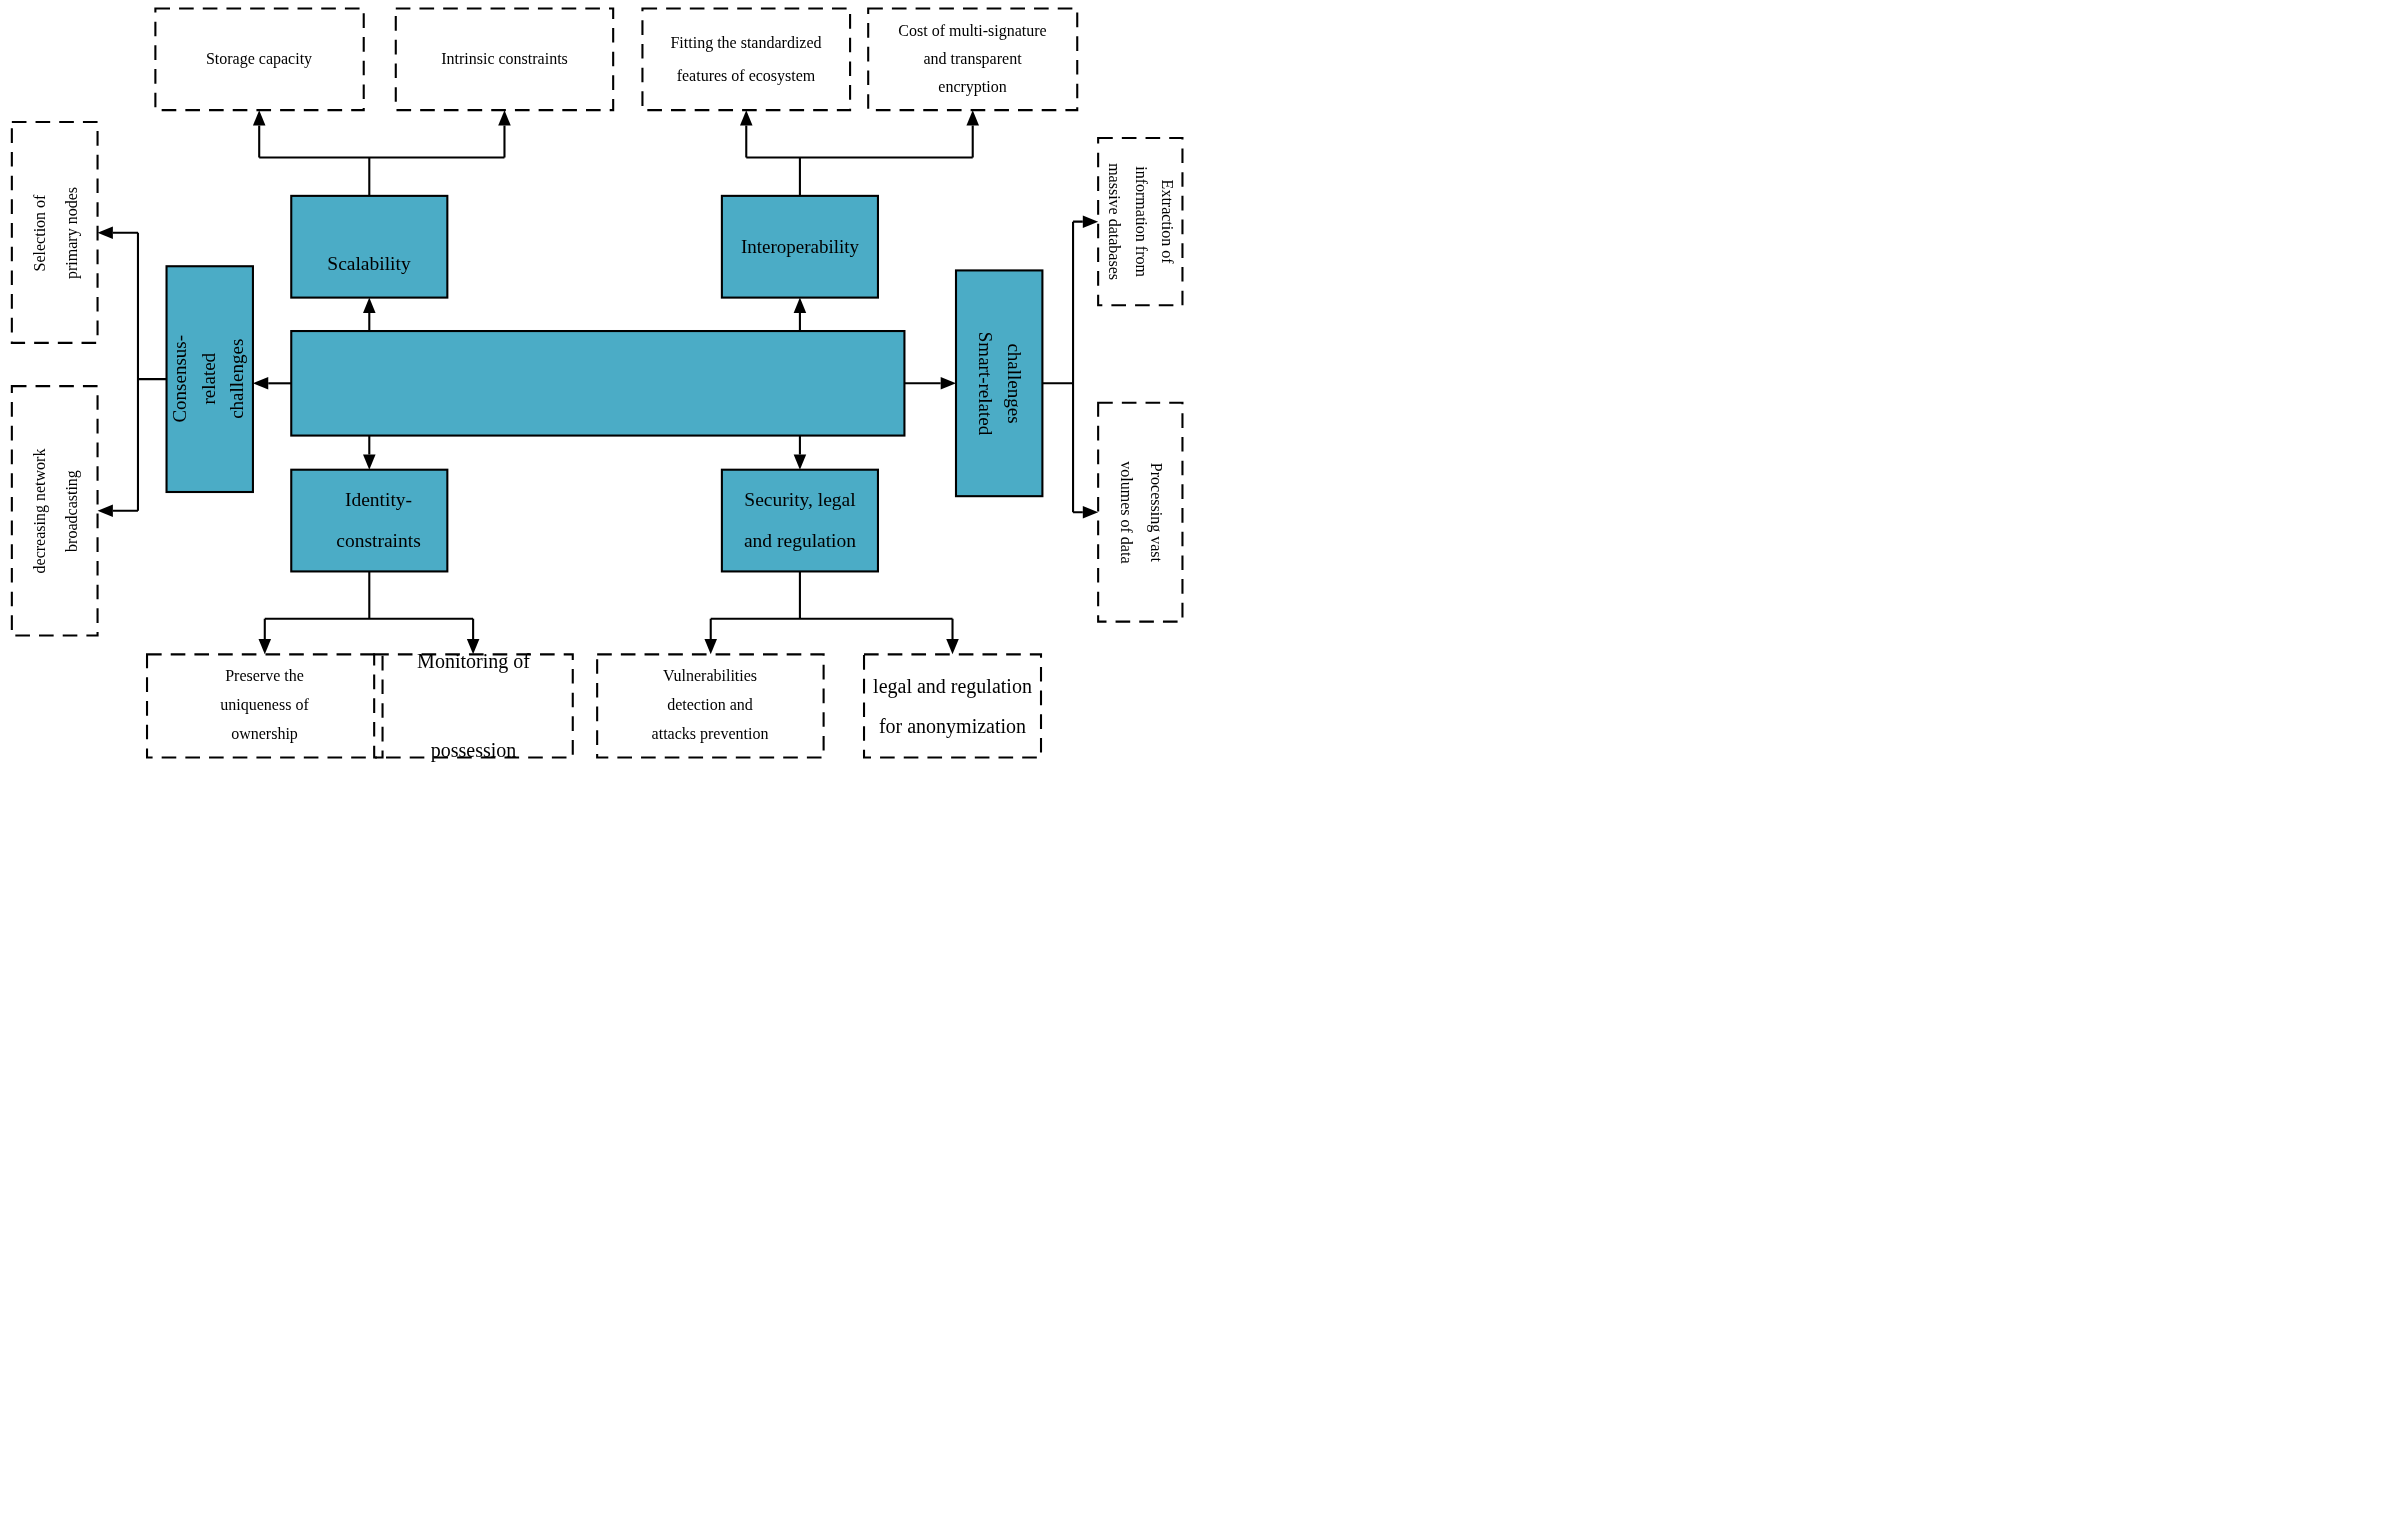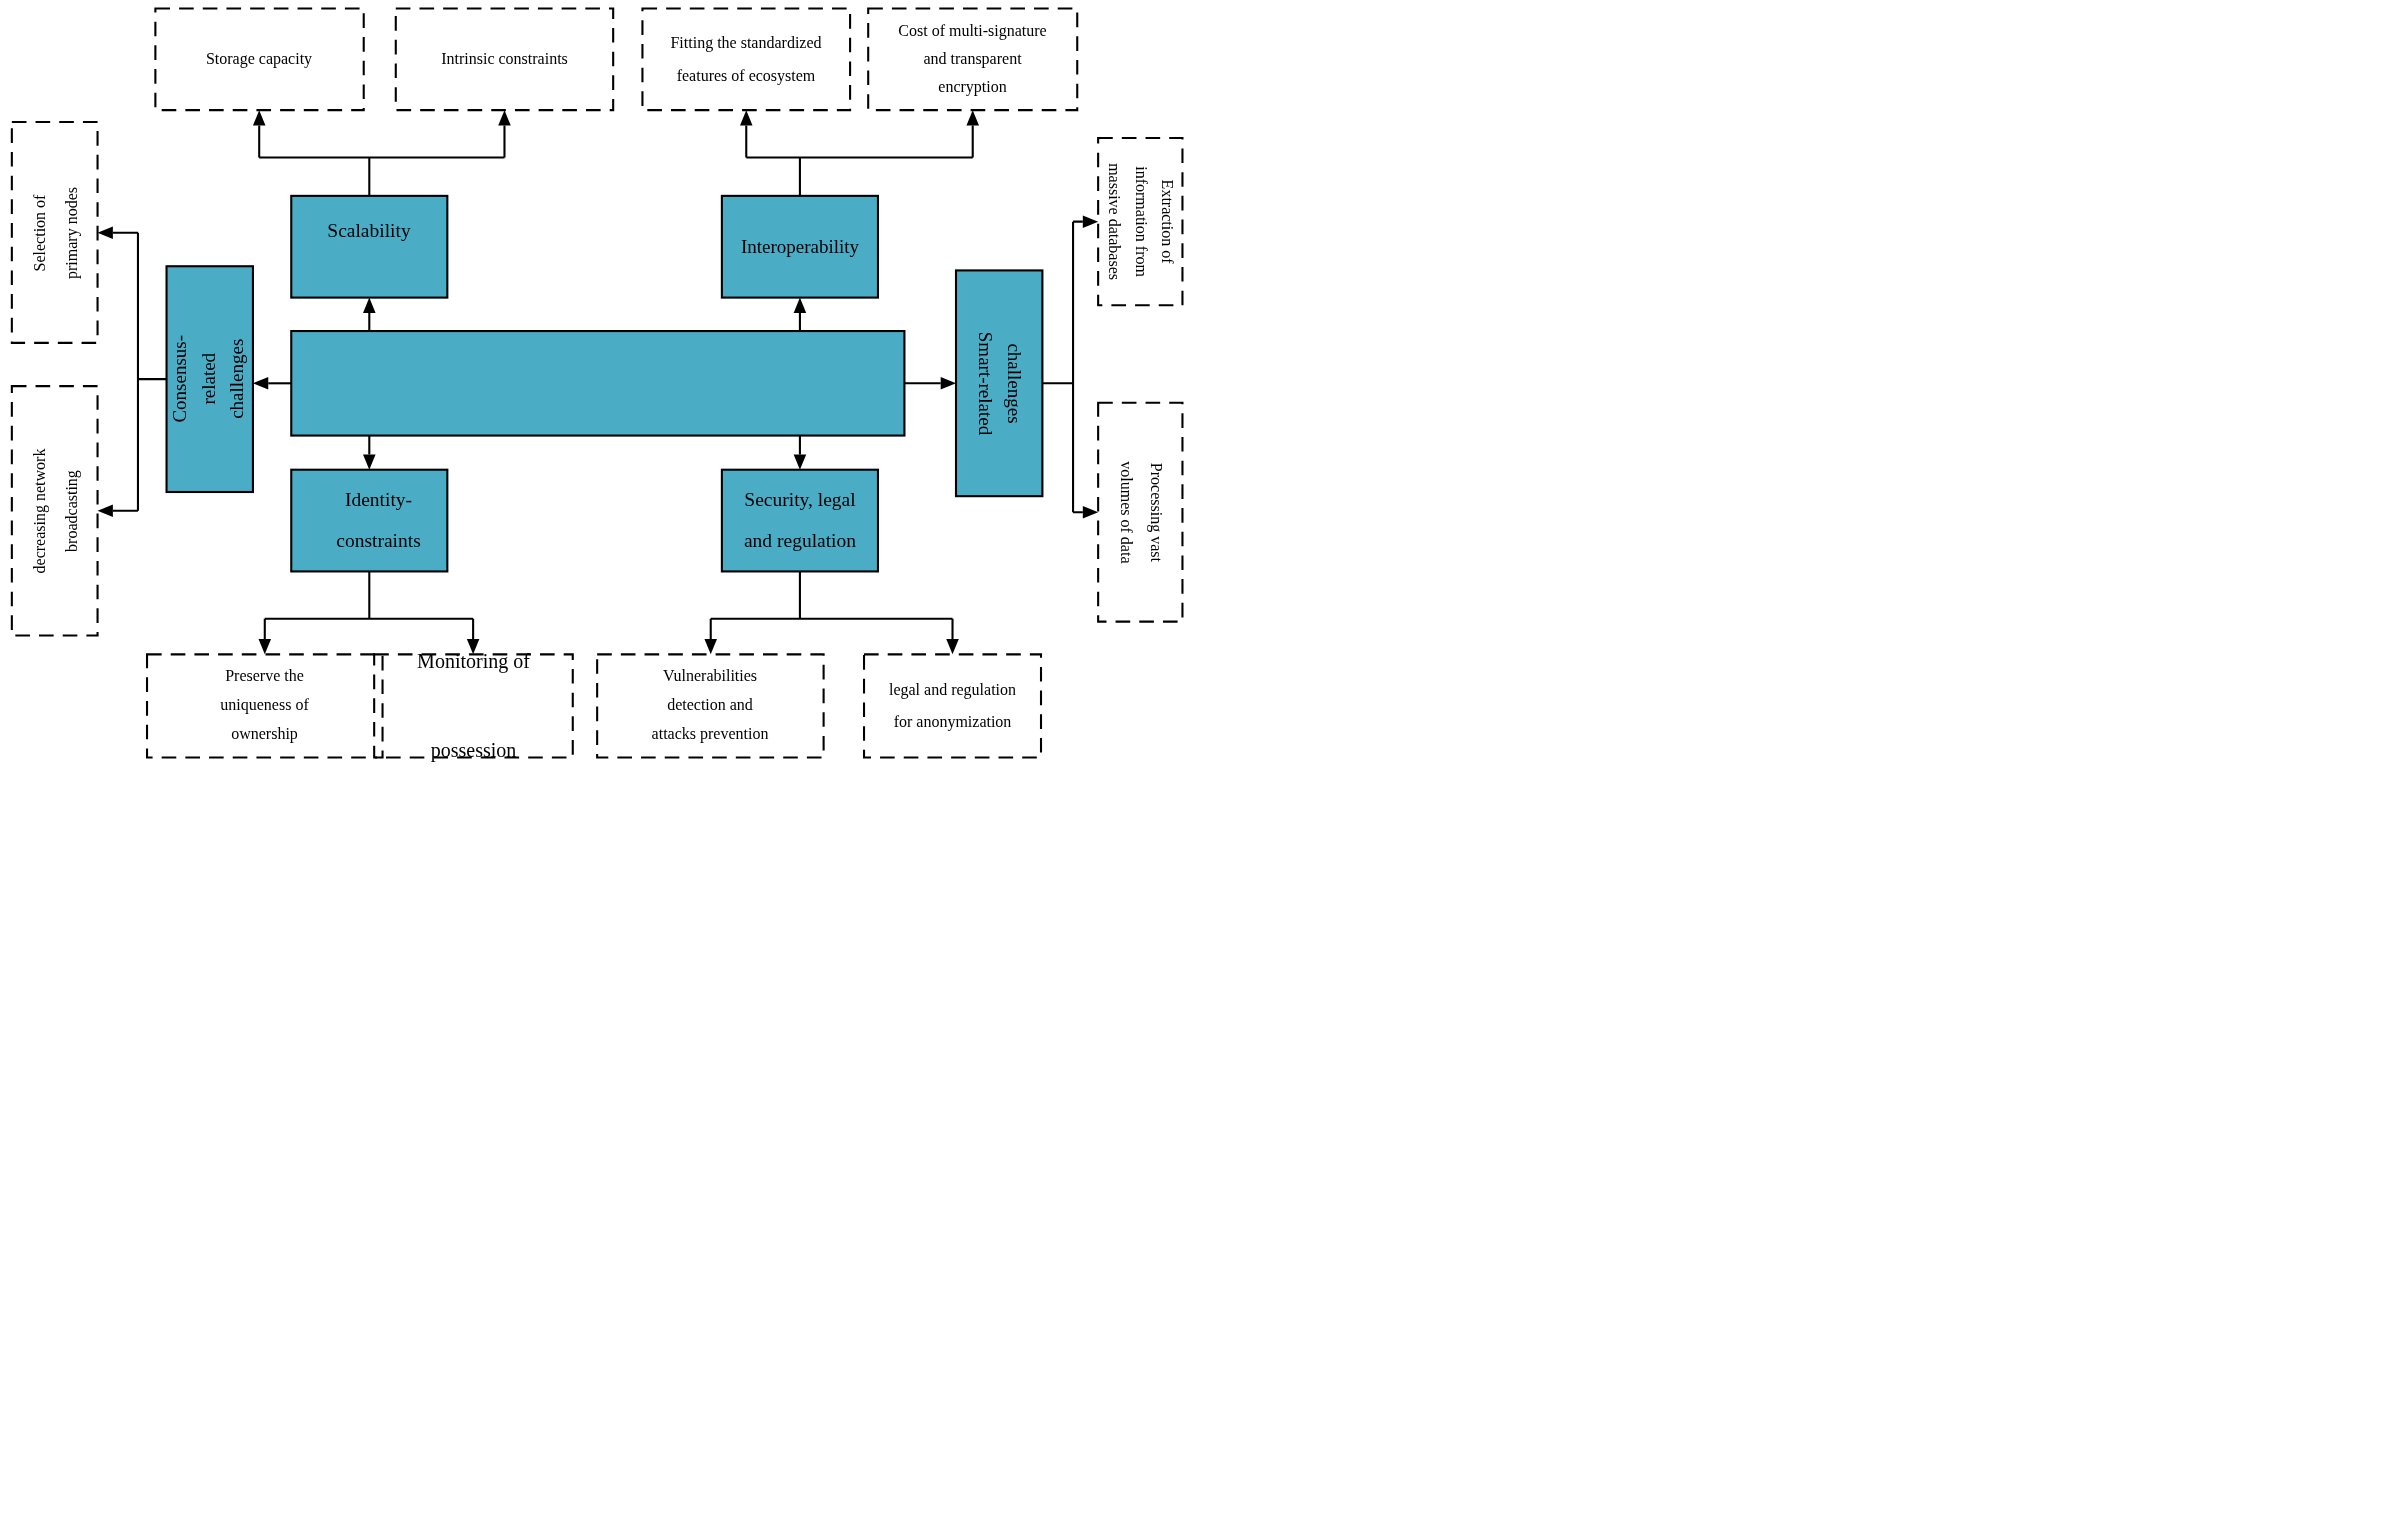--- a/index.html
+++ b/index.html
@@ -32,21 +32,21 @@
     text-align:center;
   }
   .rot span { display:block; width:100%; }
   .ccw { transform:rotate(-90deg); }
   .cw  { transform:rotate(90deg); }
   .rev { flex-direction:column-reverse; }
 
   .f-dash  { font-size:16px; line-height:1.8; }
   .f-dash2 { font-size:16px; line-height:2.1; }
   .f-cost  { font-size:16px; line-height:1.75; }
-  .f-legal { font-size:16px; line-height:2.0; }
+  .f-legal { font-size:20px; line-height:2.0; }
   .f-side  { font-size:16px; line-height:2.0; }
   .f-ext   { font-size:16px; line-height:1.65; }
   .f-proc  { font-size:16px; line-height:1.9; }
   .f-mon   { font-size:20px; line-height:2.2; }
   .f-teal  { font-size:19.5px; line-height:1.2; }
   .f-interop { font-size:19px; line-height:1.2; }
   .f-teal2 { font-size:19.5px; line-height:2.1; }
   .f-vteal { font-size:19px; line-height:1.5; }
   .f-central { font-size:25px; line-height:1.2; }
 </style>
@@ -145,21 +145,21 @@
     <span>Fitting the standardized</span>
     <span>features of ecosystem</span>
   </div>
 
   <div class="txt f-cost" style="left:868px; top:8.4px; width:209px; height:102px;">
     <span>Cost of multi-signature</span>
     <span>and transparent</span>
     <span>encryption</span>
   </div>
 
-  <div class="txt f-teal" style="left:291px; top:180px; width:156px; height:102px;">
+  <div class="txt f-teal" style="left:291px; top:213px; width:156px; height:102px;">
     <span>Scalability</span>
   </div>
 
   <div class="txt f-interop" style="left:722px; top:196px; width:156px; height:102px;">
     <span>Interoperability</span>
   </div>
 
 
   <div class="txt f-teal2" style="left:291px; top:470px; width:175px; height:102px;">
     <span>Identity-</span>

